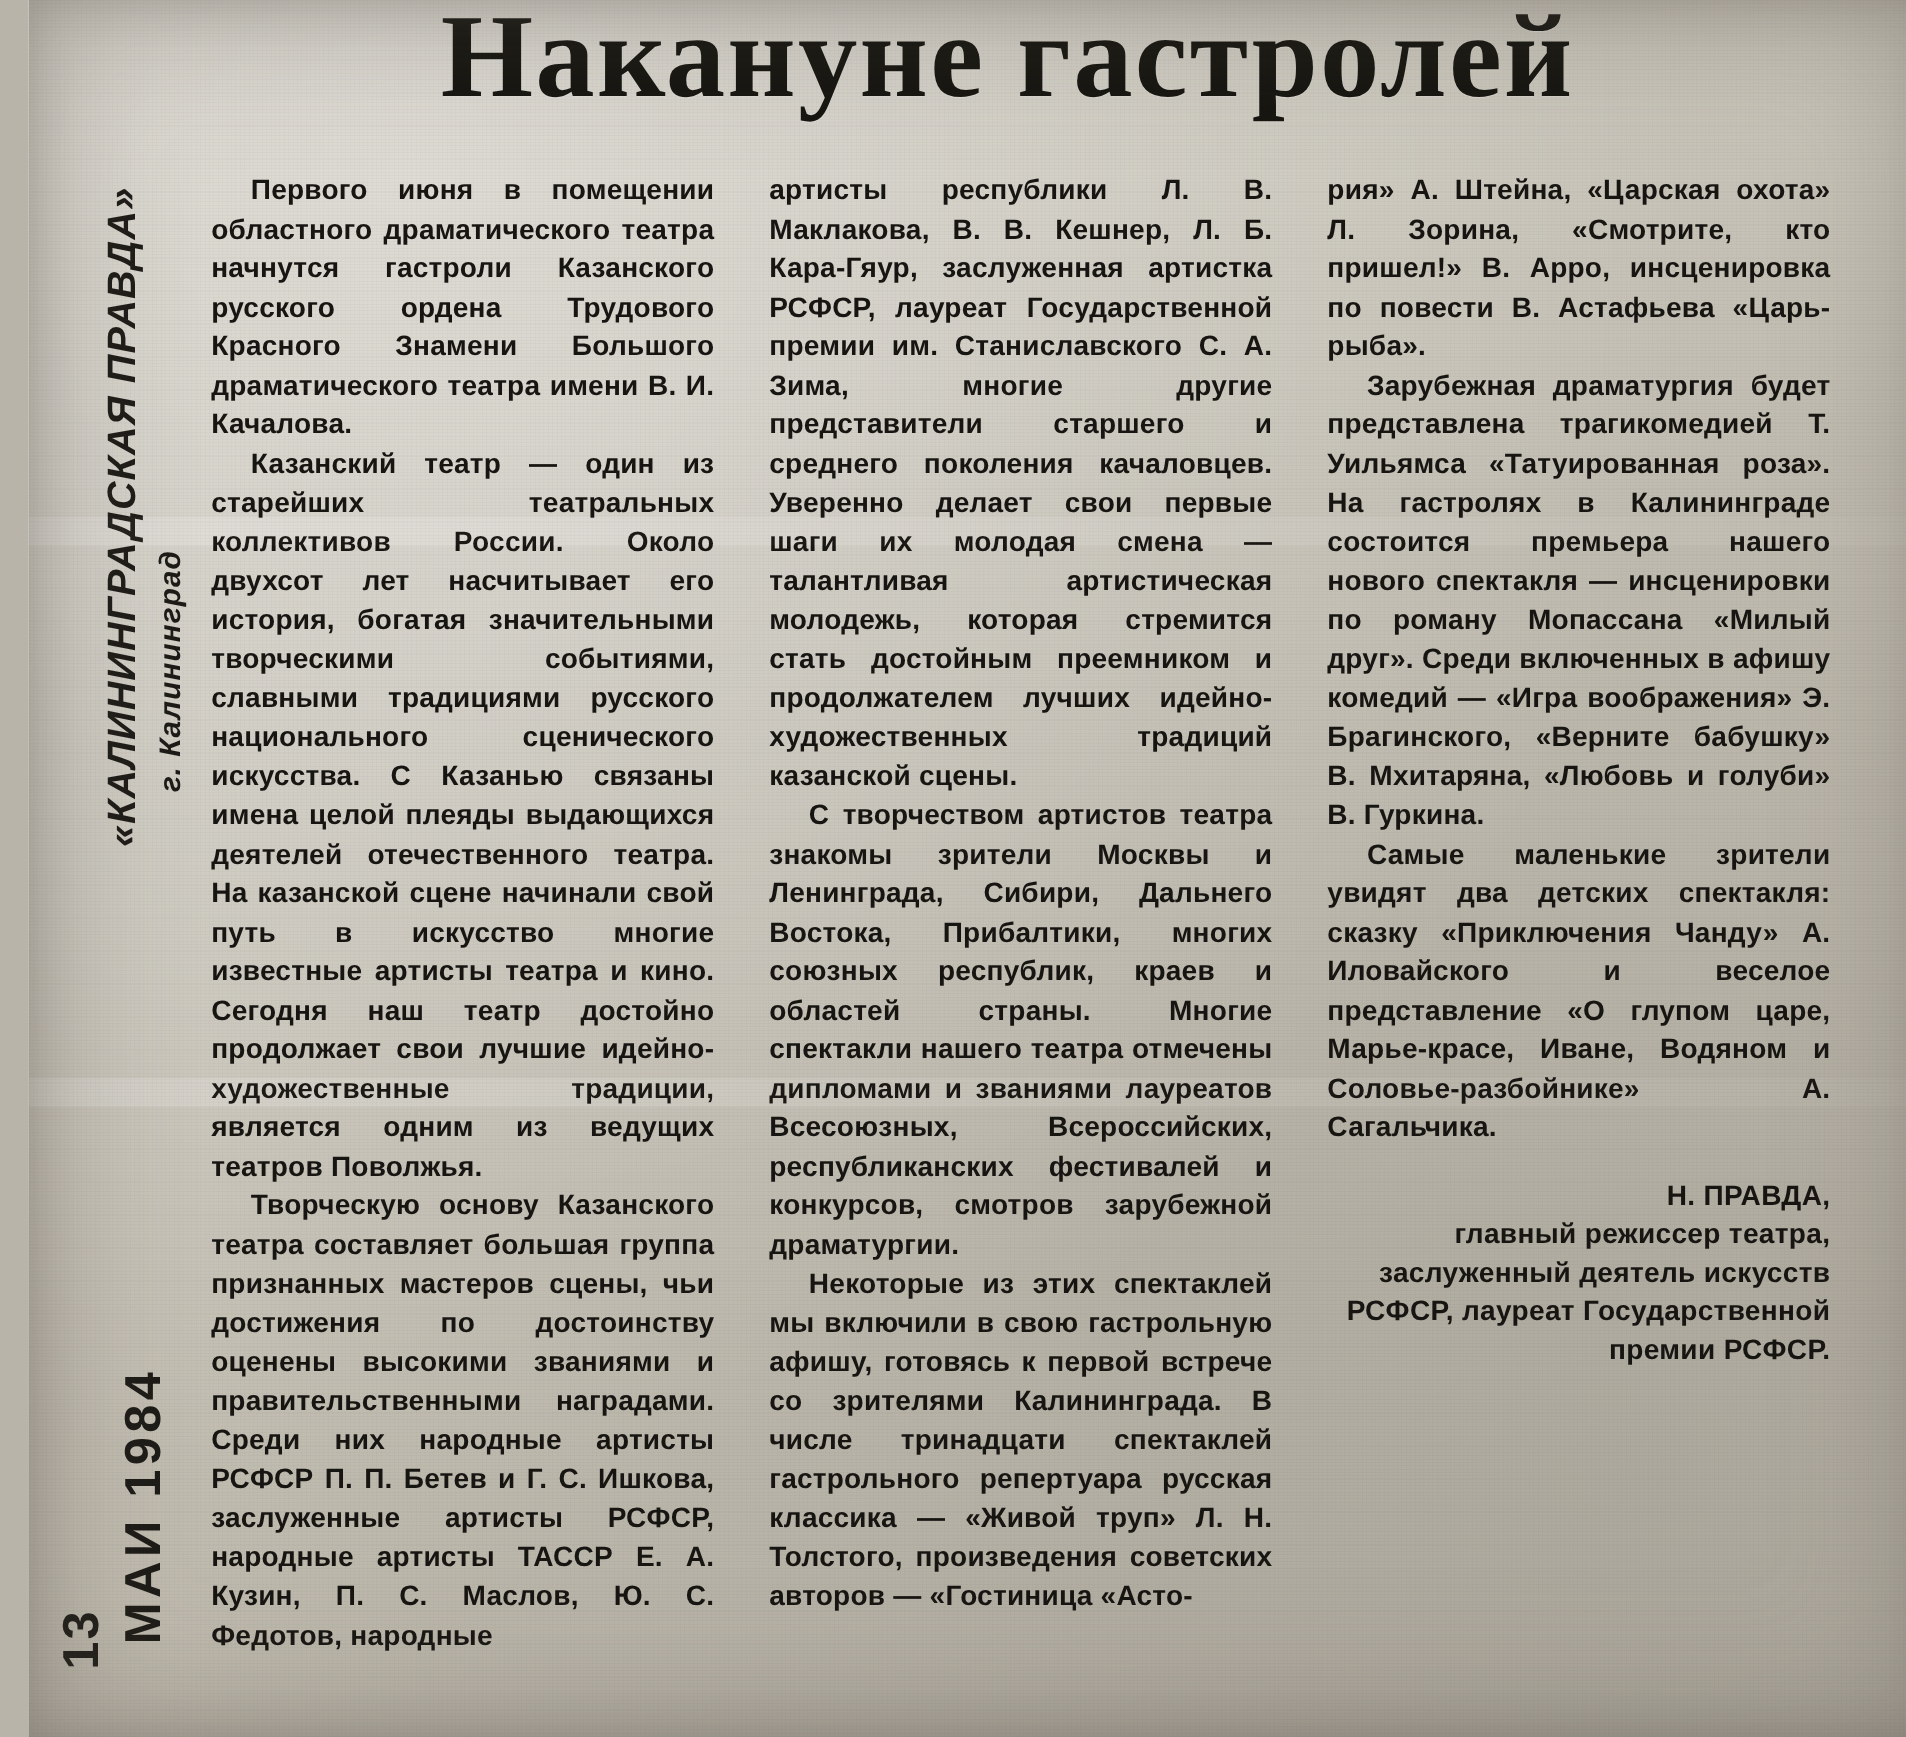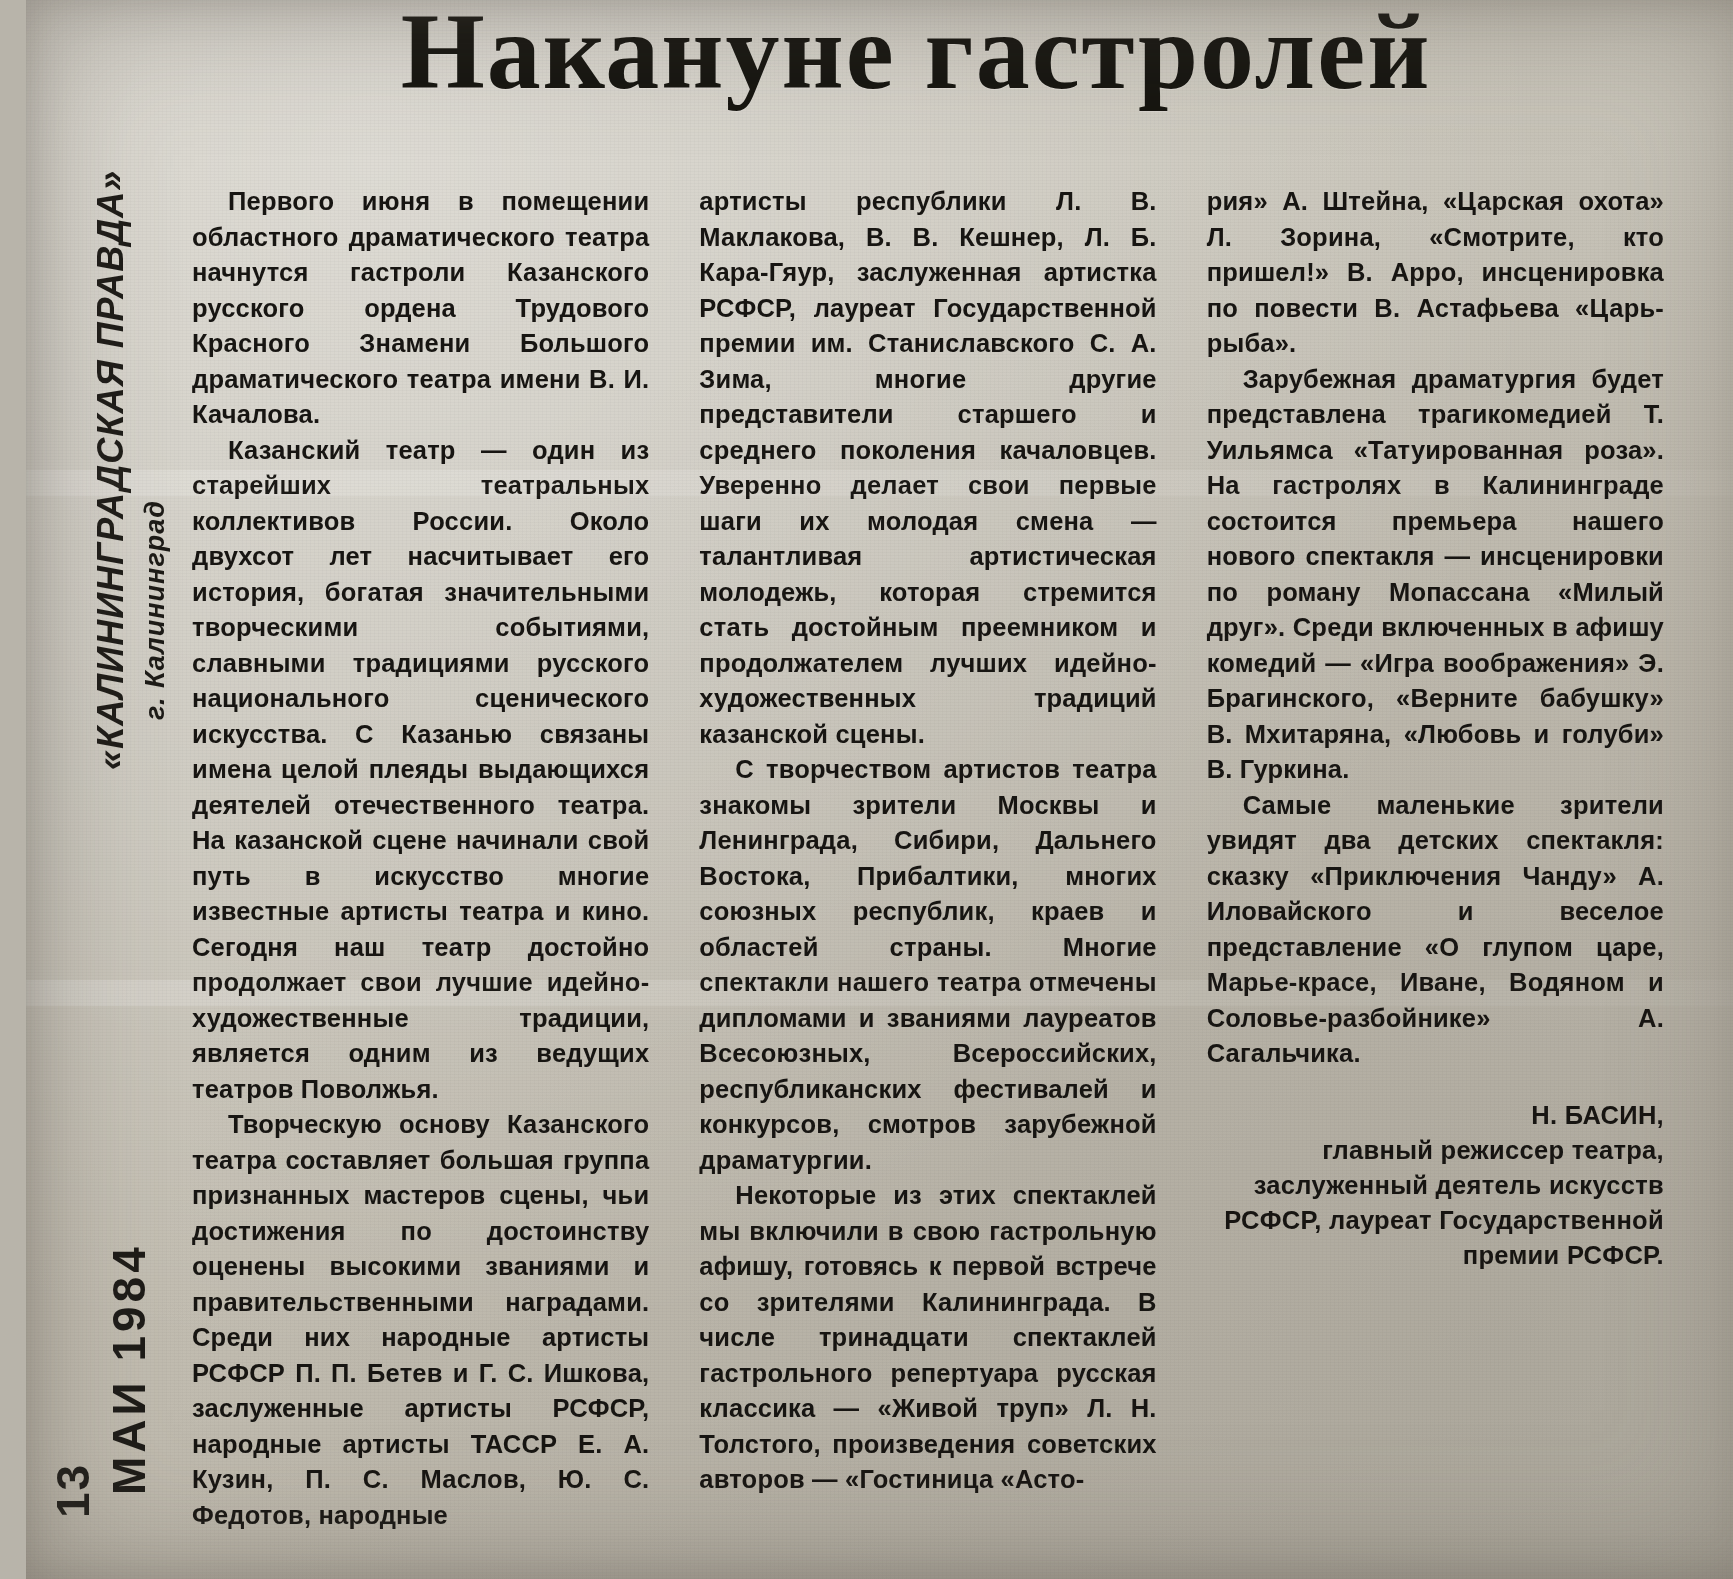--- a/index.html
+++ b/index.html
@@ -95,21 +95,21 @@
     left: 10px;
     top: 1368px;
     font-size: 46px;
     letter-spacing: 2px;
     font-weight: bold;
   }
 
   
   .columns {
     position: absolute;
-    top: 184px;
+    top: 156px;
     left: 166px;
     width: 1500px;
     height: 1390px;
     display: flex;
     gap: 0;
   }
   .col {
     position: relative;
     width: 470px;
     padding-right: 28px;
@@ -180,21 +180,21 @@
       <p class="no-indent">артисты республики Л. В. Маклакова, В. В. Кешнер, Л. Б. Кара-Гяур, заслуженная артистка РСФСР, лауреат Государственной премии им. Станиславского С. А. Зима, многие другие представители старшего и среднего поколения качаловцев. Уверенно делает свои первые шаги их молодая смена — талантливая артистическая молодежь, которая стремится стать достойным преемником и продолжателем лучших идейно-художественных традиций казанской сцены.</p>
       <p>С творчеством артистов театра знакомы зрители Москвы и Ленинграда, Сибири, Дальнего Востока, Прибалтики, многих союзных республик, краев и областей страны. Многие спектакли нашего театра отмечены дипломами и званиями лауреатов Всесоюзных, Всероссийских, республиканских фестивалей и конкурсов, смотров зарубежной драматургии.</p>
       <p>Некоторые из этих спектаклей мы включили в свою гастрольную афишу, готовясь к первой встрече со зрителями Калининграда. В числе тринадцати спектаклей гастрольного репертуара русская классика — «Живой труп» Л. Н. Толстого, произведения советских авторов — «Гостиница «Асто-</p>
     </div>
 
     <div class="col">
       <p class="no-indent">рия» А. Штейна, «Царская охота» Л. Зорина, «Смотрите, кто пришел!» В. Арро, инсценировка по повести В. Астафьева «Царь-рыба».</p>
       <p>Зарубежная драматургия будет представлена трагикомедией Т. Уильямса «Татуированная роза». На гастролях в Калининграде состоится премьера нашего нового спектакля — инсценировки по роману Мопассана «Милый друг». Среди включенных в афишу комедий — «Игра воображения» Э. Брагинского, «Верните бабушку» В. Мхитаряна, «Любовь и голуби» В. Гуркина.</p>
       <p>Самые маленькие зрители увидят два детских спектакля: сказку «Приключения Чанду» А. Иловайского и веселое представление «О глупом царе, Марье-красе, Иване, Водяном и Соловье-разбойнике» А. Сагальчика.</p>
       <div class="signature">
-        <div>Н. БАСИН,</div>
+        <div>Н. ПРАВДА,</div>
         <div>главный режиссер театра, заслуженный деятель искусств РСФСР, лауреат Государственной премии РСФСР.</div>
       </div>
     </div>
 
   </div>
 
   <div class="band" style="top:470px;"></div>
   <div class="band" style="top:980px;"></div>
   <div class="grain"></div>
   <div class="vignette"></div>

